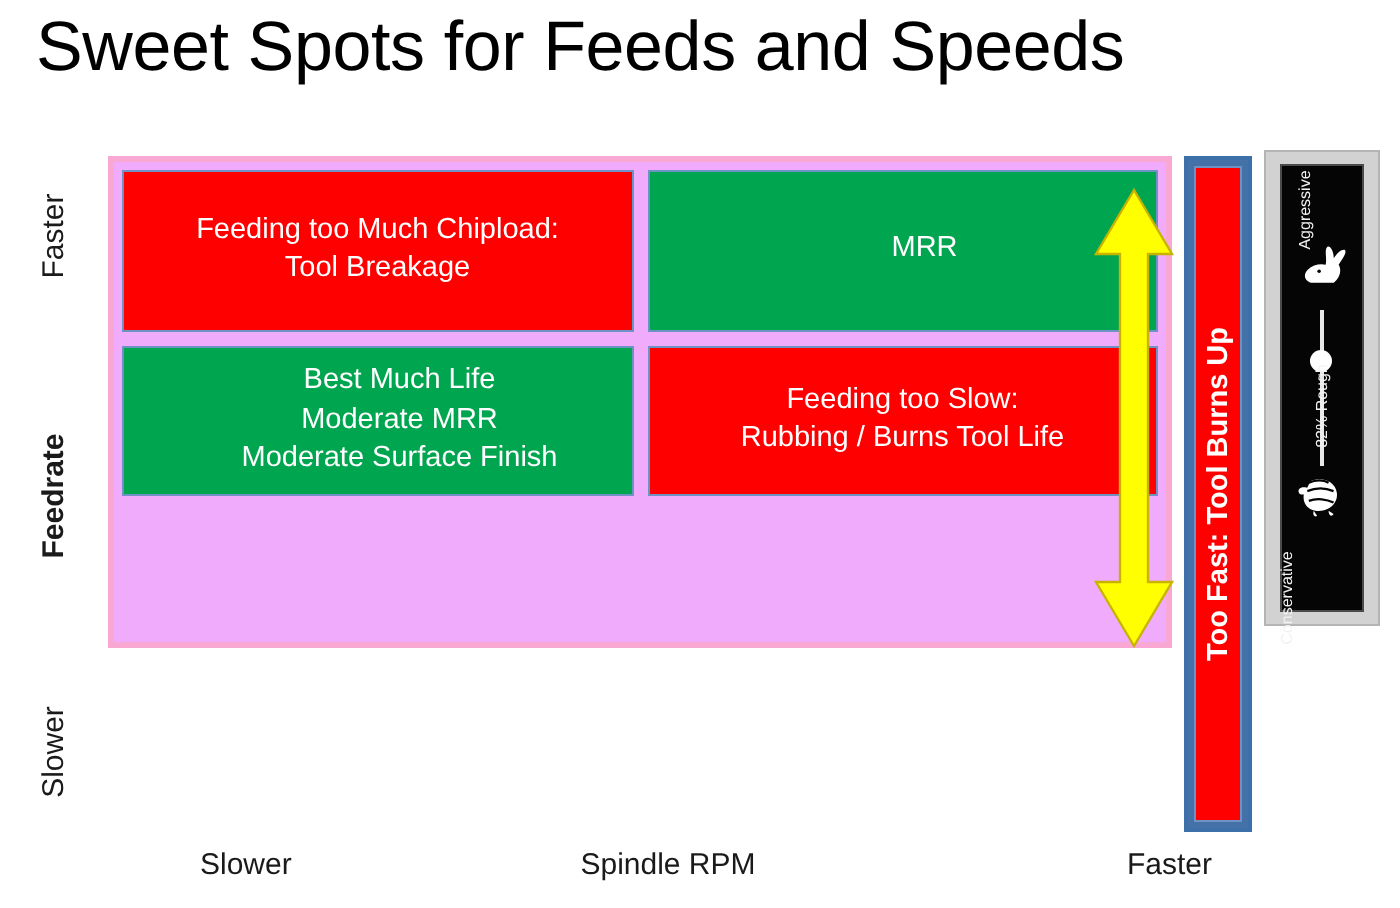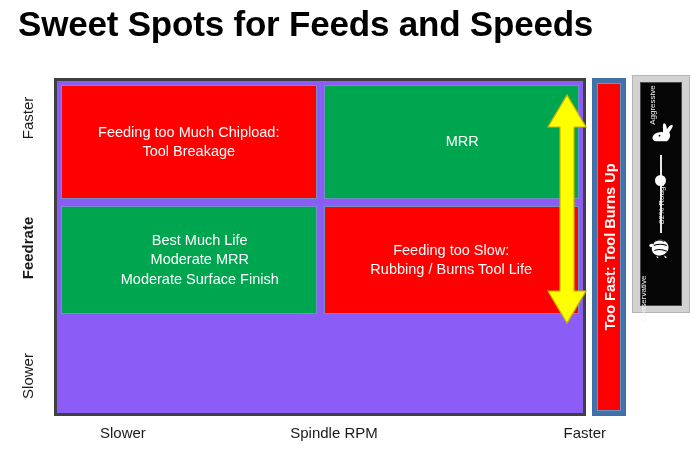--- a/index.html
+++ b/index.html
@@ -10,21 +10,21 @@
     overflow: hidden;
   }
   #root { position: relative; width: 700px; height: 454px; }
 
   
   .title {
     position: absolute;
     left: 18px; top: 4px;
     width: 660px;
     font-size: 35px;
-    font-weight: 700;
+    font-weight: 400;
     color: #000000;
     letter-spacing: -0.2px;
     white-space: nowrap;
     font-family: "Liberation Sans", sans-serif;
   }
 
   
   .yaxis { position: absolute; left: 0px; top: 78px; width: 54px; height: 340px; }
   .yaxis .vlabel {
     position: absolute;
@@ -49,23 +49,23 @@
   .xaxis { position: absolute; left: 54px; top: 424px; width: 560px; height: 26px; }
   .xaxis span { position: absolute; top: 0; font-size: 15px; color: #1a1a1a; white-space: nowrap; }
   .x-slower  { left: 46px; }
   .x-mid     { left: 50%; transform: translateX(-50%); font-weight: normal; }
   .x-faster  { right: 8px; }
 
   
   .matrix {
     position: absolute;
     left: 54px; top: 78px;
-    width: 532px; height: 338px;
-    background: #8b5cf6;
-    border: 3px solid #404040;
+    width: 532px; height: 246px;
+    background: #f0abfc;
+    border: 3px solid #f9a8d4;
     padding: 4px;
   }
   .grid {
     position: relative;
     width: 100%; height: 100%;
     display: grid;
     grid-template-columns: 1fr 1fr;
     grid-template-rows: 1.30fr 1.22fr 1.00fr;
     gap: 7px;
   }

